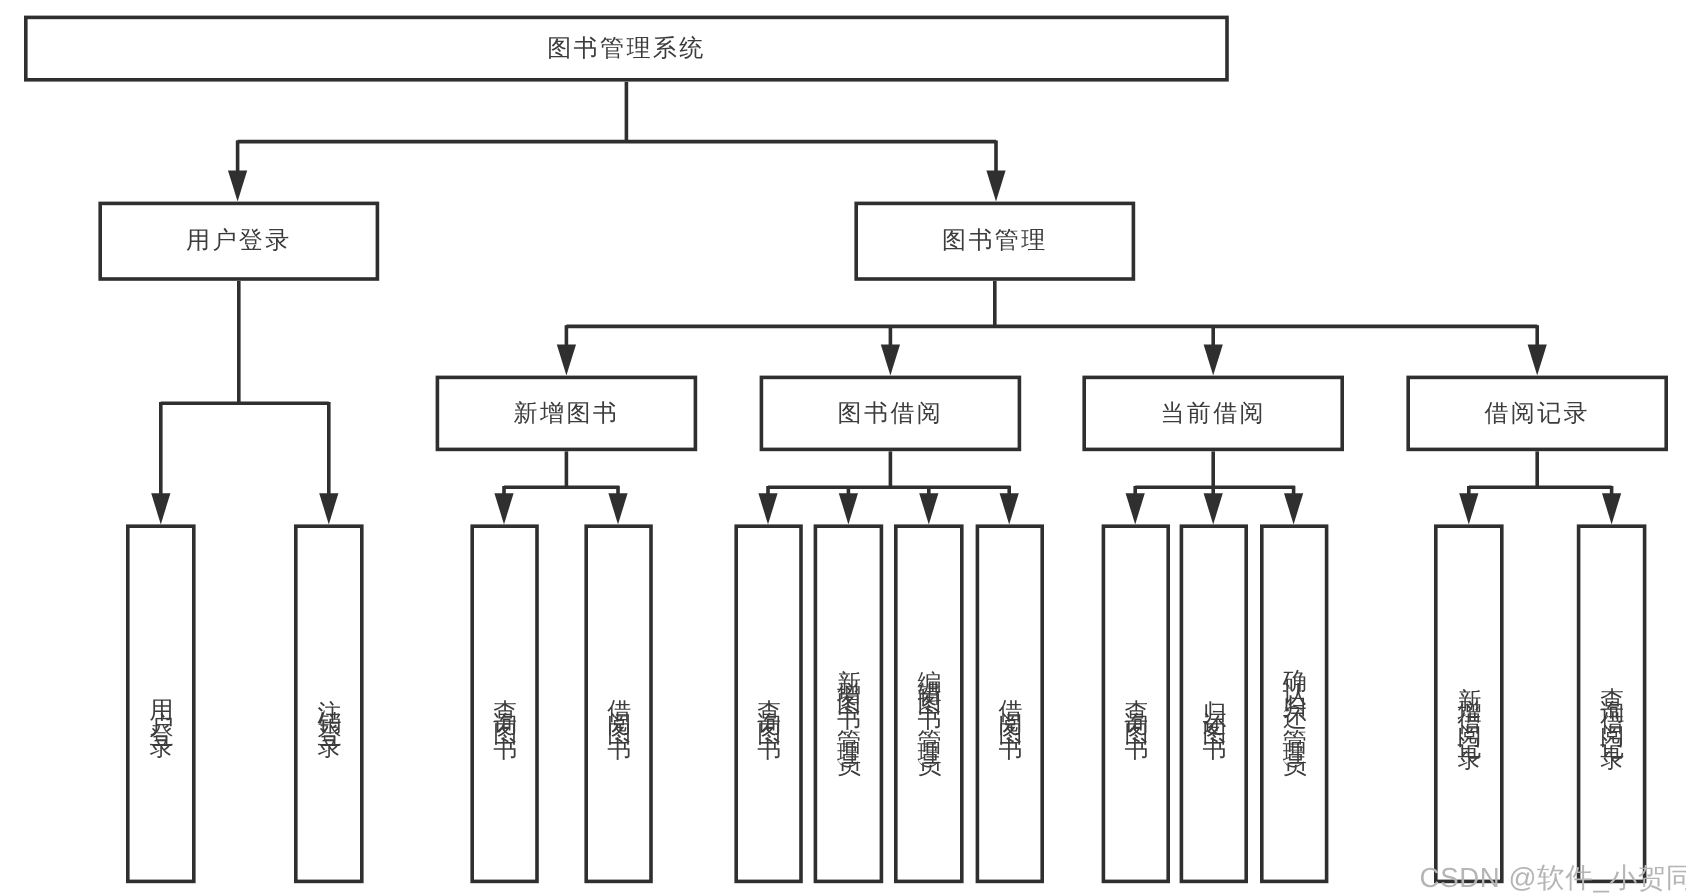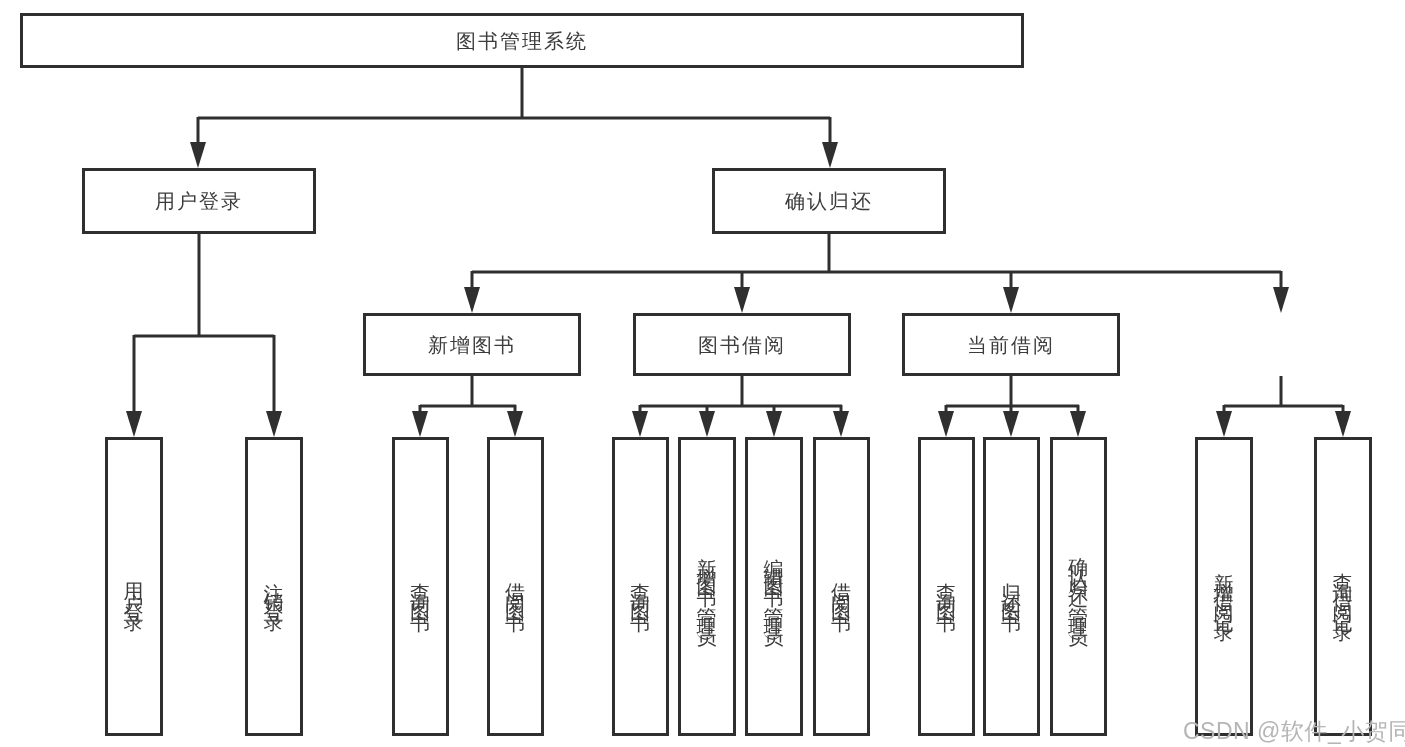--- a/index.html
+++ b/index.html
@@ -155,32 +155,35 @@
   </svg>
 
   <div class="node n-root">
     <span class="hlabel">图书管理系统</span>
   </div>
 
   <div class="node n-l2-a">
     <span class="hlabel">用户登录</span>
   </div>
   <div class="node n-l2-b">
-    <span class="hlabel">确认归还</span>
+    <span class="hlabel">图书管理</span>
   </div>
 
   <div class="node n-l3-0">
     <span class="hlabel">新增图书</span>
   </div>
   <div class="node n-l3-2">
     <span class="hlabel">当前借阅</span>
   </div>
   <div class="node n-l3-1">
     <span class="hlabel">图书借阅</span>
   </div>
+  <div class="node n-l3-3">
+    <span class="hlabel">借阅记录</span>
+  </div>
 
   <div class="node leaf n-g1-0">
     <span class="vlabel">用户登录</span>
   </div>
   <div class="node leaf n-g1-1">
     <span class="vlabel">注销登录</span>
   </div>
 
   <div class="node leaf n-g2-0">
     <span class="vlabel">查询图书</span>

